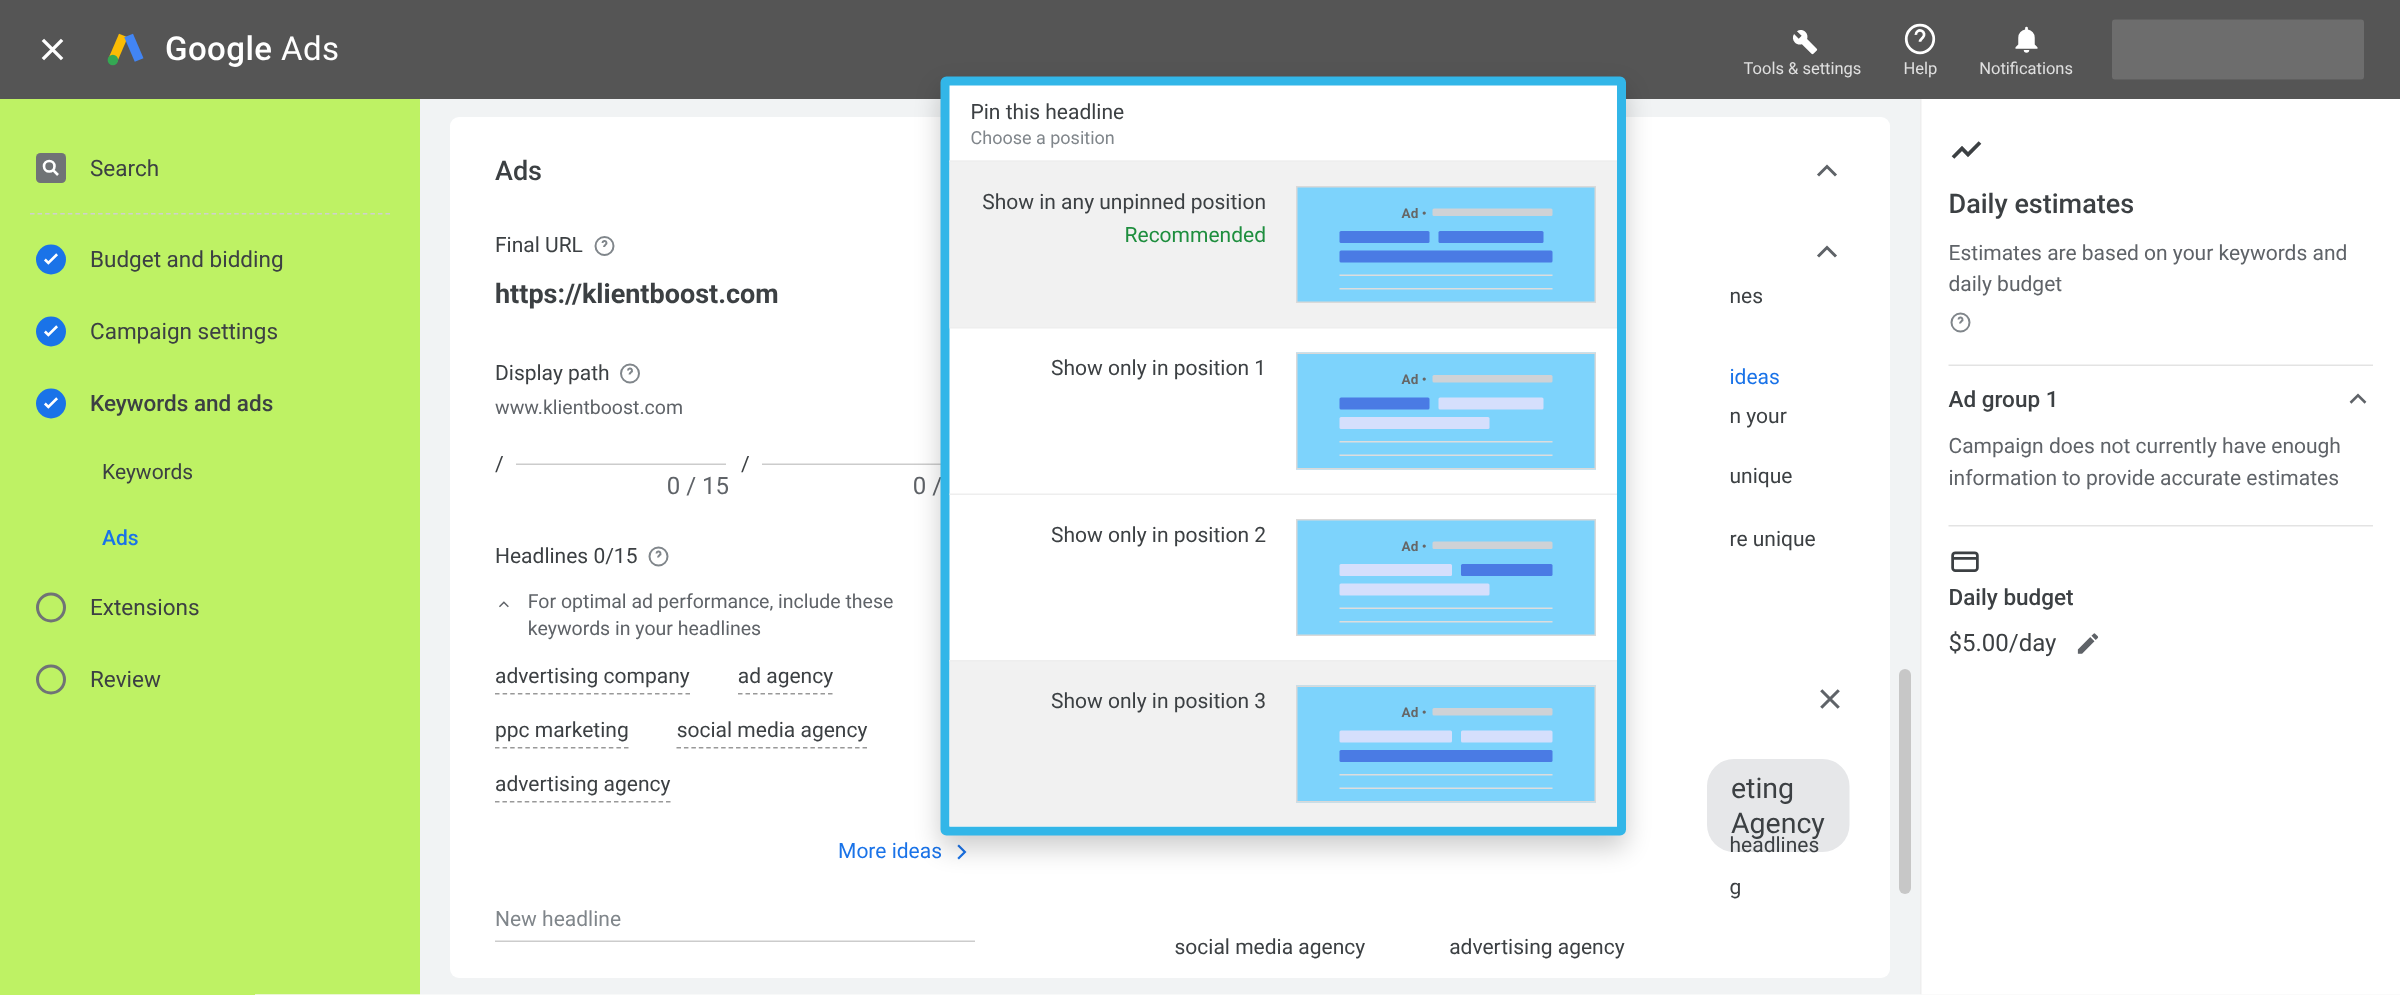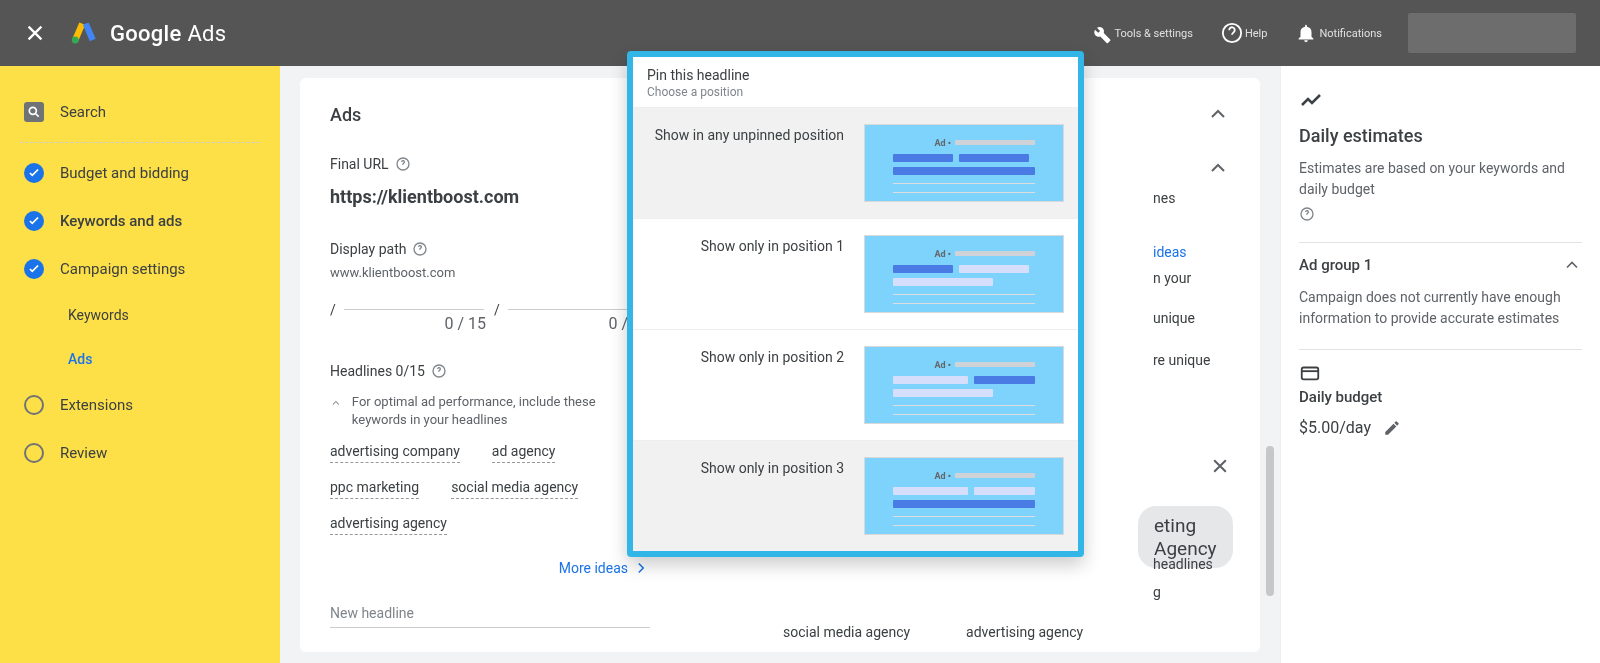--- a/index.html
+++ b/index.html
@@ -6,29 +6,29 @@
   body { font-family: Roboto, Arial, sans-serif; background: #f1f3f4; color: #3c4043; font-size: 14px; overflow: hidden; width: 1600px; height: 663px; }
   
   
   .header { background: #555; height: 66px; display: flex; align-items: center; padding: 0 24px; color: #fff; }
   .header-close { width: 22px; height: 22px; cursor: pointer; }
   .logo-wrap { display: flex; align-items: center; margin-left: 24px; gap: 12px; }
   .logo-icon { width: 28px; height: 28px; }
   .logo-text { font-size: 22px; font-weight: 400; letter-spacing: .3px; }
   .logo-text b { font-weight: 500; }
   .header-spacer { flex: 1; }
-  .header-action { display: flex; align-items: center; justify-content: center; margin: 16px 14px; cursor: pointer; font-size: 11px; color: #e0e0e0; gap: 2px; }
+  .header-action { display: flex; flex-direction: column; align-items: center; justify-content: center; margin: 16px 14px; cursor: pointer; font-size: 11px; color: #e0e0e0; gap: 2px; }
   .header-action svg { width: 22px; height: 22px; }
   .header-account { width: 168px; height: 40px; background: #6d6d6d; margin-left: 12px; border-radius: 2px; }
 
   
   .layout { display: grid; grid-template-columns: 280px 1fr 320px; height: calc(663px - 66px); }
 
   
-  .sidebar { padding: 22px 0 0 0; background: #fde047; }
+  .sidebar { padding: 22px 0 0 0; background: #bef264; }
   .side-item { display: flex; align-items: center; padding: 14px 24px; font-size: 15px; color: #3c4043; cursor: pointer; gap: 16px; }
   .side-item.sub { padding-left: 68px; font-size: 14px; align-items: flex-end; }
   .side-radio, .side-check { width: 20px; height: 20px; flex-shrink: 0; }
   .side-check { border-radius: 50%; background: #1a73e8; display: flex; align-items: center; justify-content: center; }
   .side-check svg { width: 14px; height: 14px; }
   .side-radio { border: 2px solid #707376; border-radius: 50%; }
   .side-search-icon { width: 20px; height: 20px; background: #707376; border-radius: 3px; display: flex; align-items: center; justify-content: center; }
   .side-search-icon svg { width: 14px; height: 14px; }
   .side-divider { border-top: 1px dashed #cfcfcf; margin: 6px 20px; }
   .side-item.active { color: #1a73e8; font-weight: 500; }
@@ -157,35 +157,35 @@
     </div>
     <div class="side-divider"></div>
     <div class="side-item">
       <span class="side-check">
           <svg viewBox="0 0 24 24" fill="none" stroke="#fff" stroke-width="3">
             <path d="M5 12l4 4 10-10"></path>
           </svg>
         </span>
       <span>Budget and bidding</span>
     </div>
+    <div class="side-item">
+      <span class="side-check">
+          <svg viewBox="0 0 24 24" fill="none" stroke="#fff" stroke-width="3">
+            <path d="M5 12l4 4 10-10"></path>
+          </svg>
+        </span>
+      <span>Campaign settings</span>
+    </div>
     <div class="side-item bold">
       <span class="side-check">
           <svg viewBox="0 0 24 24" fill="none" stroke="#fff" stroke-width="3">
             <path d="M5 12l4 4 10-10"></path>
           </svg>
         </span>
       <span>Keywords and ads</span>
-    </div>
-    <div class="side-item">
-      <span class="side-check">
-          <svg viewBox="0 0 24 24" fill="none" stroke="#fff" stroke-width="3">
-            <path d="M5 12l4 4 10-10"></path>
-          </svg>
-        </span>
-      <span>Campaign settings</span>
     </div>
     <div class="side-item sub">
         <span>Keywords</span>
       </div>
     <div class="side-item sub active">
         <span>Ads</span>
       </div>
     <div class="side-item">
       <span class="side-radio"></span>
       <span>Extensions</span>
@@ -333,20 +333,21 @@
 </div>
 
 <div class="popover">
   <div class="pop-head">
     <div class="pop-title">Pin this headline</div>
     <div class="pop-sub">Choose a position</div>
   </div>
   <div class="pop-opt selected">
     <div class="pop-opt-text">
       <span>Show in any unpinned position</span>
+      <span class="rec">Recommended</span>
     </div>
     <div class="pop-preview">
       <span class="pv-ad">Ad •</span><span class="bar g" style="display:inline-block;width:80px;height:5px;margin-left:4px;vertical-align:middle"></span>
       <div class="pv-row">
           <span class="bar b w60"></span>
           <span class="bar b w70"></span>
         </div>
       <div class="pv-row">
           <span class="bar b w140"></span>
         </div>

